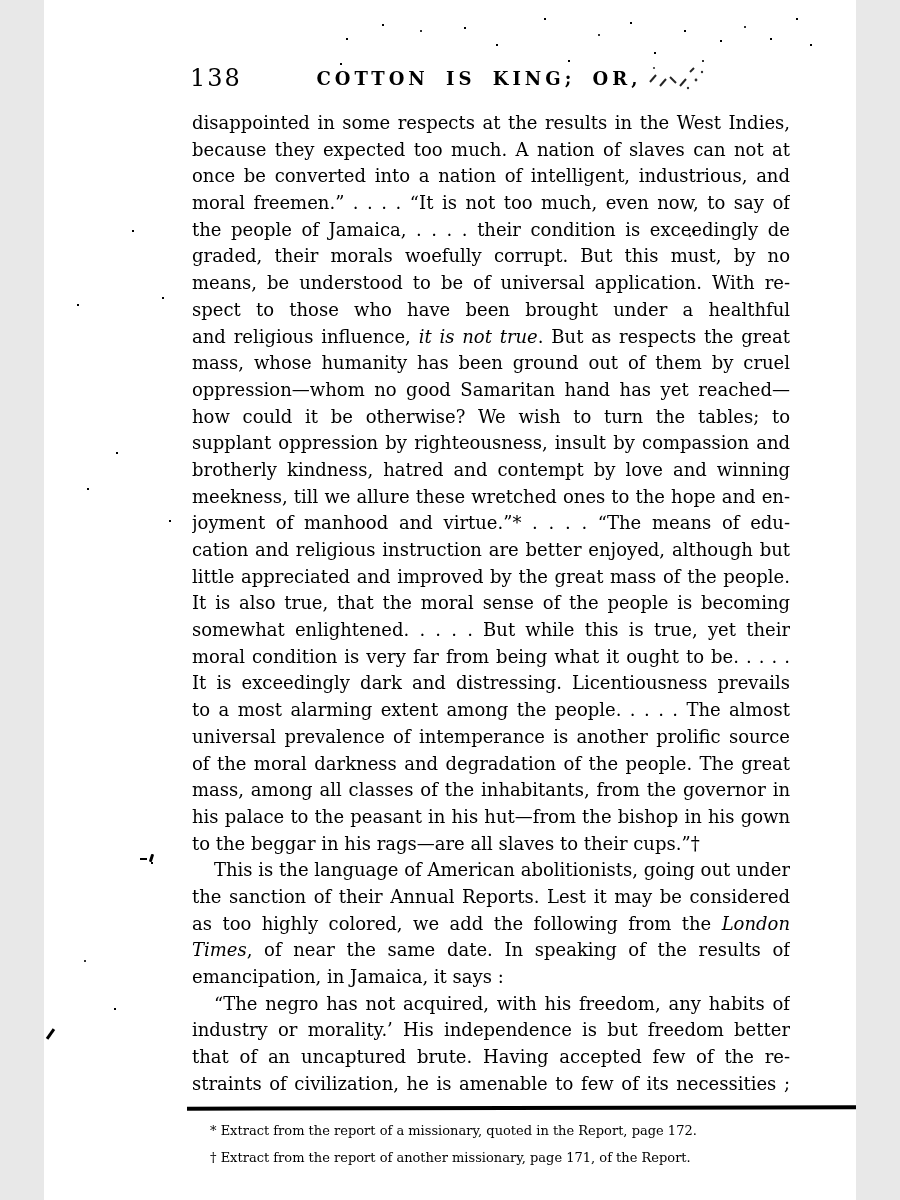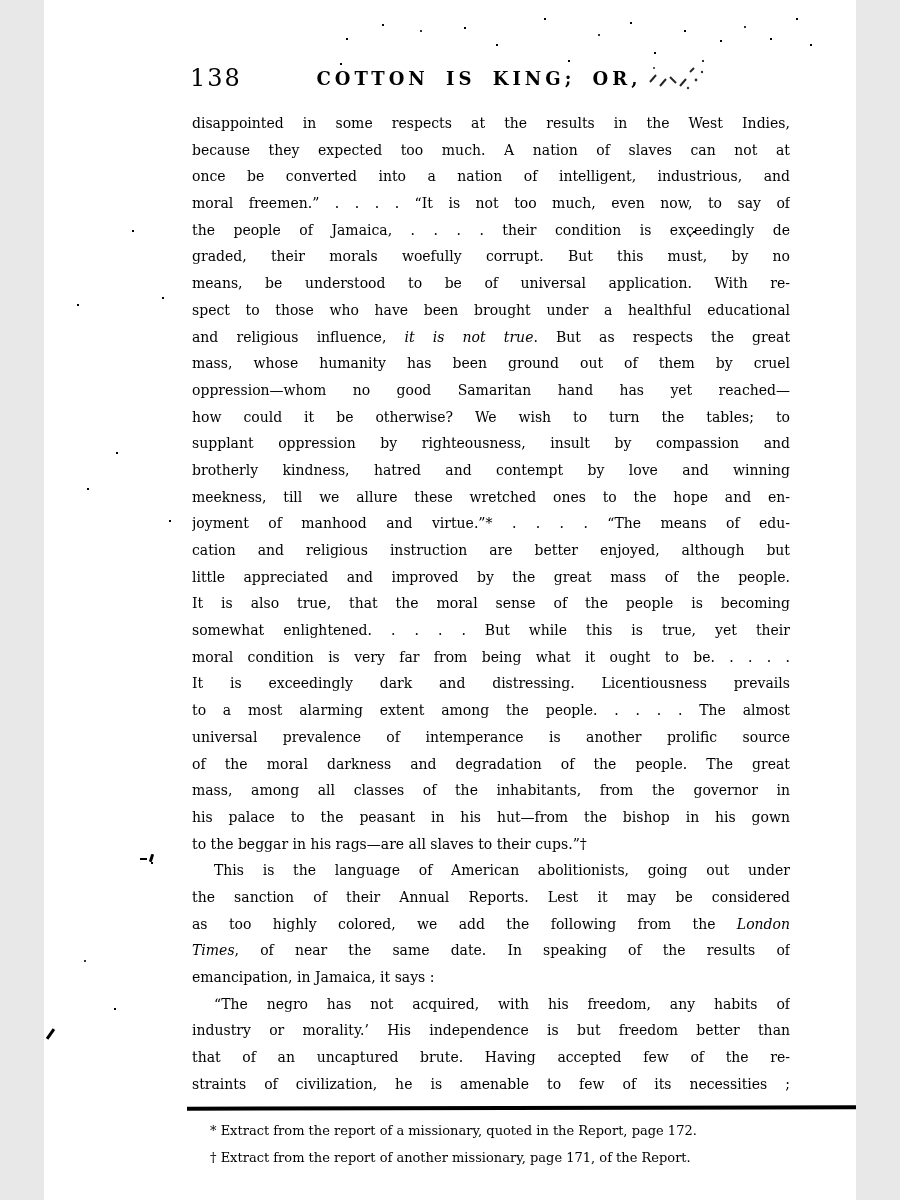--- a/index.html
+++ b/index.html
@@ -11,21 +11,21 @@
   .pagenum {
     position:absolute; left:146px; top:64px;
     font-size:24px; letter-spacing:2px;
   }
   .running-title {
     position:absolute; top:68px; left:0; width:870px; text-align:center;
     font-size:18px; font-weight:bold; letter-spacing:4px; word-spacing:7px;
   }
   .text-block {
     position:absolute; left:148px; top:110px; width:598px;
-    font-size:14px; line-height:26.7px; text-rendering:optimizeLegibility;
+    font-size:18px; line-height:26.7px; text-rendering:optimizeLegibility;
   }
   .para { margin:0; }
   .line {
     height:26.7px; overflow:hidden;
     text-align:justify; text-align-last:justify;
   }
   .line.noj { text-align-last:left; }
   .para.indent .line.first { text-indent:22px; }
   .line em { font-style:italic; }
   .rule {

